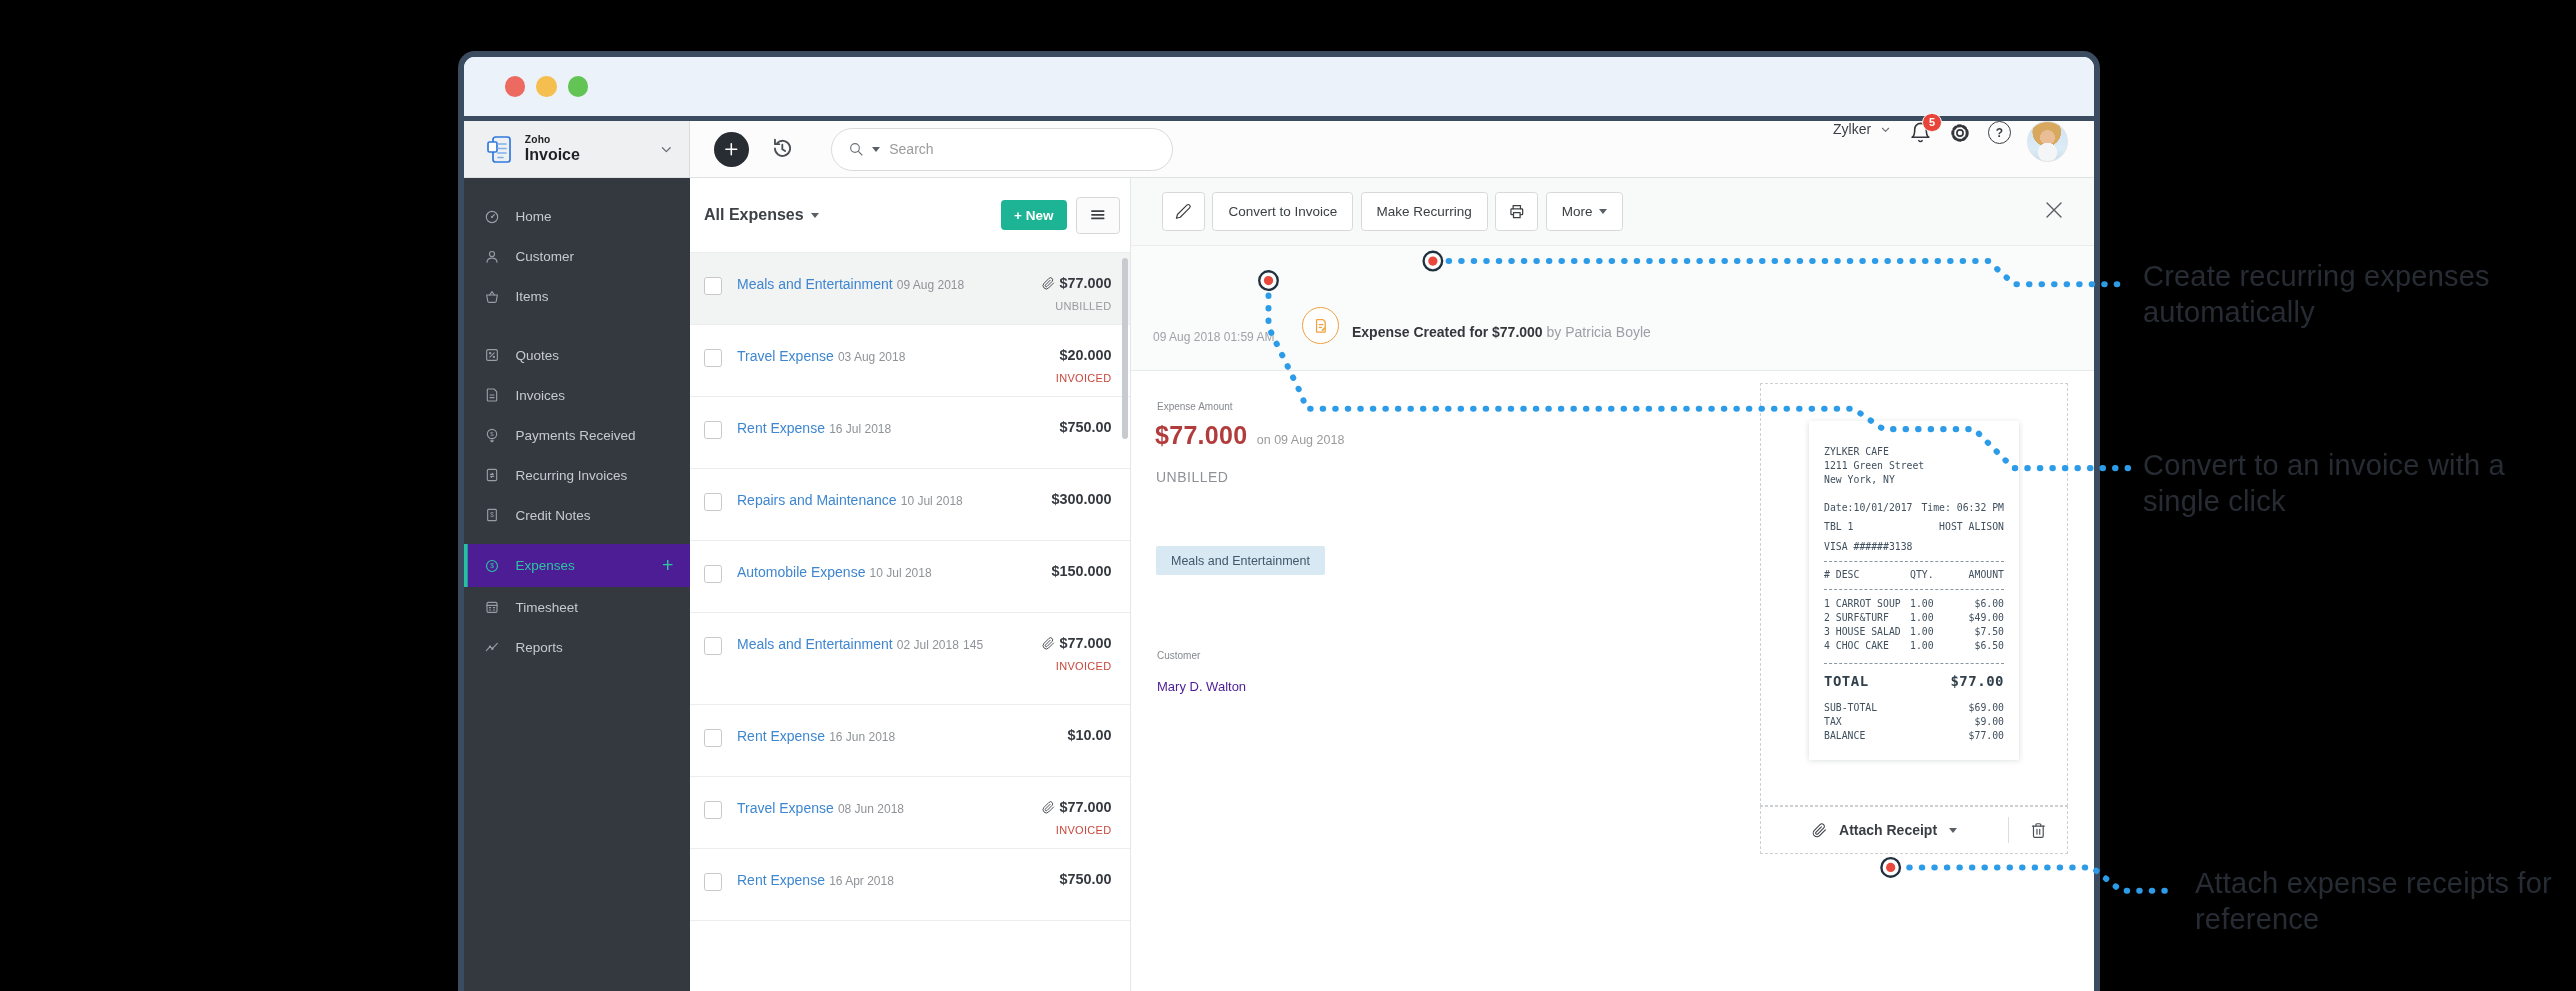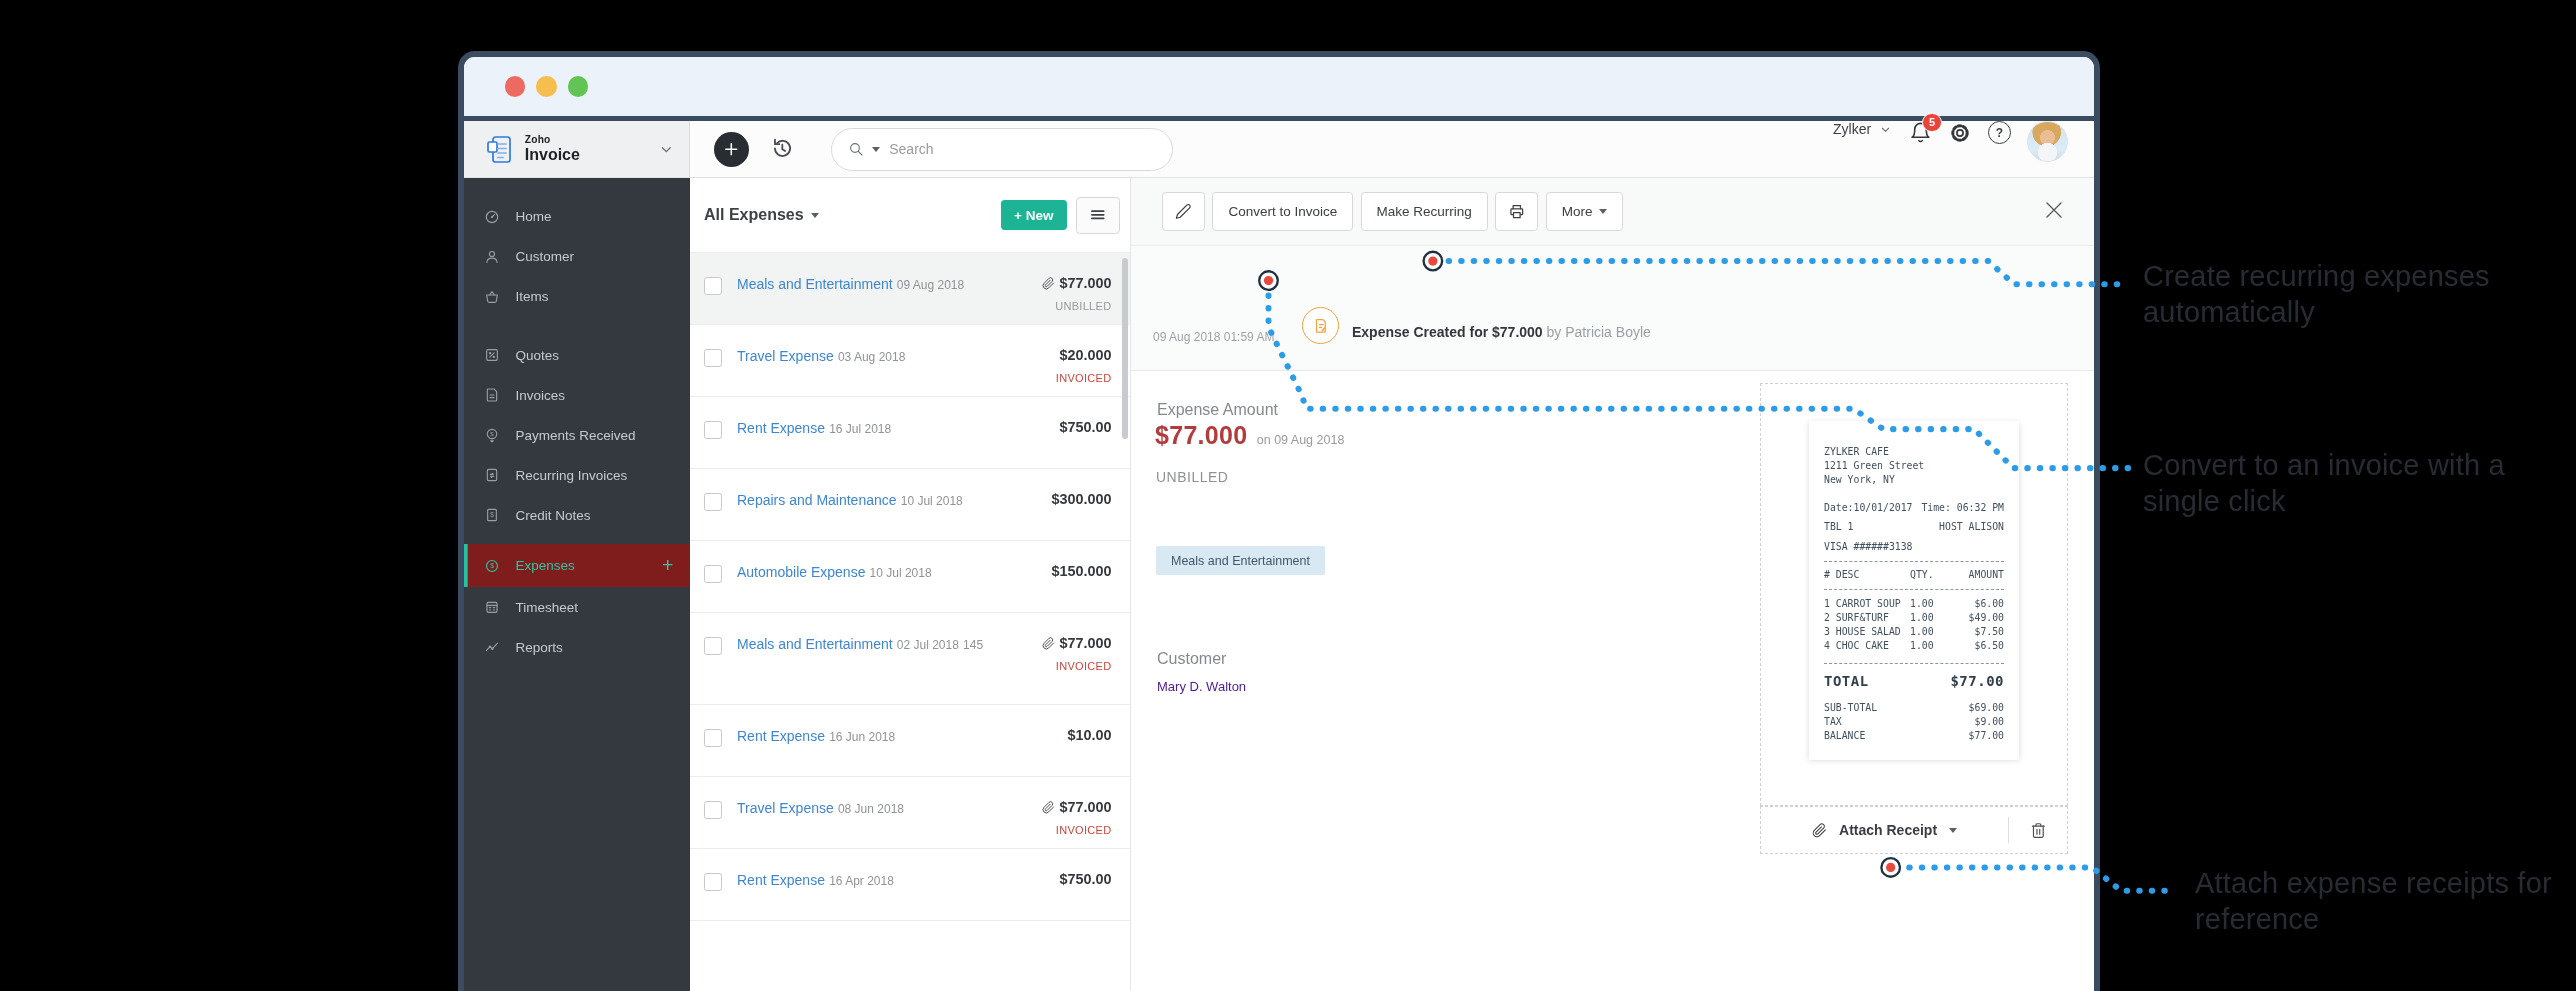--- a/index.html
+++ b/index.html
@@ -45,21 +45,21 @@
      border:0.9px solid #dfe4e8;box-sizing:border-box;}
 
   
   .main{display:flex;height:824px;}
 
   
   .sidebar{width:226px;box-sizing:border-box;background:#34383f;padding-top:18.6px;flex-shrink:0;}
   .s-item{height:40px;display:flex;align-items:center;padding:0 16.7px 0 20.4px;gap:15px;font-size:13.5px;color:#c6cad0;cursor:pointer}
   .s-item .sic{color:#989ea6;display:flex}
   .s-gap-lg{height:18.6px}.s-gap-sm{height:9.3px}
-  .s-item.active{height:43px;background:#7f1d1d;color:#2dc5a2;box-shadow:inset 3.7px 0 0 #25c2a0;}
+  .s-item.active{height:43px;background:#4c1d95;color:#2dc5a2;box-shadow:inset 3.7px 0 0 #25c2a0;}
   .s-item.active .sic{color:#2dc5a2}
   .s-plus{margin-left:auto;color:#2dc5a2;font-size:19.5px;line-height:1;font-weight:400}
 
   
   .listpanel{width:441px;box-sizing:border-box;border-right:0.9px solid #e4e6e8;background:#fff;position:relative;flex-shrink:0;}
   .list-head{height:75px;box-sizing:border-box;display:flex;align-items:center;padding:0 10.2px 0 14px;border-bottom:0.9px solid #ededee;}
   .list-title{font-size:16px;font-weight:bold;color:#3e4247;display:flex;align-items:center;gap:7.4px;cursor:pointer}
   .btn-new{margin-left:auto;background:#1cb494;color:#fff;font-size:13.5px;font-weight:bold;border:none;border-radius:3.7px;
            height:30px;padding:0 13px;cursor:pointer;font-family:"Liberation Sans",sans-serif}
   .btn-burger{margin-left:9.3px;width:42px;height:35px;border:0.9px solid #d5d7d9;border-radius:3.7px;background:#fbfbfb;
@@ -87,21 +87,21 @@
           font-size:13.5px;display:flex;align-items:center;gap:6.5px;padding:0 15px;cursor:pointer;font-family:"Liberation Sans",sans-serif}
   .tb-ic{width:43px;justify-content:center;padding:0}
   .d-close{position:absolute;right:28px;top:20.4px;color:#585d63;cursor:pointer}
   .d-strip{height:125px;box-sizing:border-box;background:#fafbfb;border-bottom:0.9px solid #e7eaec;position:relative;}
   .tl-date{position:absolute;left:22px;top:84px;font-size:12px;color:#9fa3a7}
   .tl-icon{position:absolute;left:171px;top:61px;width:35px;height:35px;border-radius:50%;border:1.5px solid #efa23e;
            display:flex;align-items:center;justify-content:center;color:#efa23e;background:#fff}
   .tl-text{position:absolute;left:221px;top:78px;font-size:14px;color:#33373c}
   .tl-text b{font-weight:bold;color:#33373c}
   .tl-text .by{color:#9aa0a5;font-weight:normal}
-  .d-label{position:absolute;font-size:16px;color:#85898e}
+  .d-label{position:absolute;font-size:10px;color:#85898e}
   .amt-line{position:absolute;left:24px;top:243px;display:flex;align-items:baseline;gap:9.3px}
   .amt{font-size:25px;font-weight:bold;color:#b23c3c;letter-spacing:0.3px}
   .amt-on{font-size:12.5px;color:#9b9b9b}
   .d-status{position:absolute;left:25px;top:291px;font-size:14px;color:#8e9196;letter-spacing:0.5px}
   .d-tag{position:absolute;left:25px;top:368px;height:29px;background:#d8e9f4;color:#41576a;font-size:12.5px;
          display:flex;align-items:center;padding:0 15px;border-radius:1.9px}
   .d-cust{position:absolute;left:26px;top:501px;font-size:13px;color:#4c1d95;cursor:pointer}
 
   
   .receipt-box{position:absolute;left:629px;top:205px;width:308px;height:423px;box-sizing:border-box;

